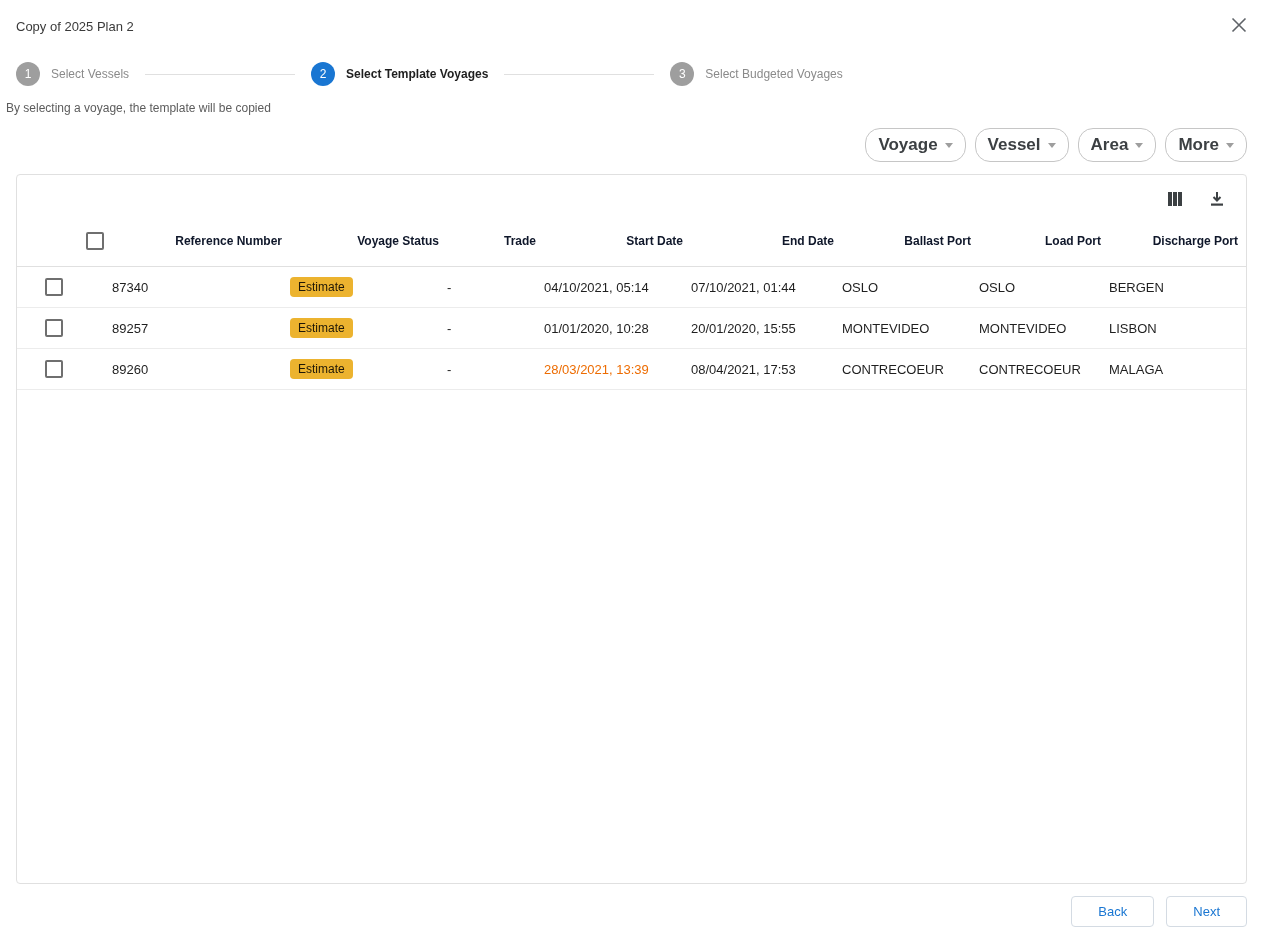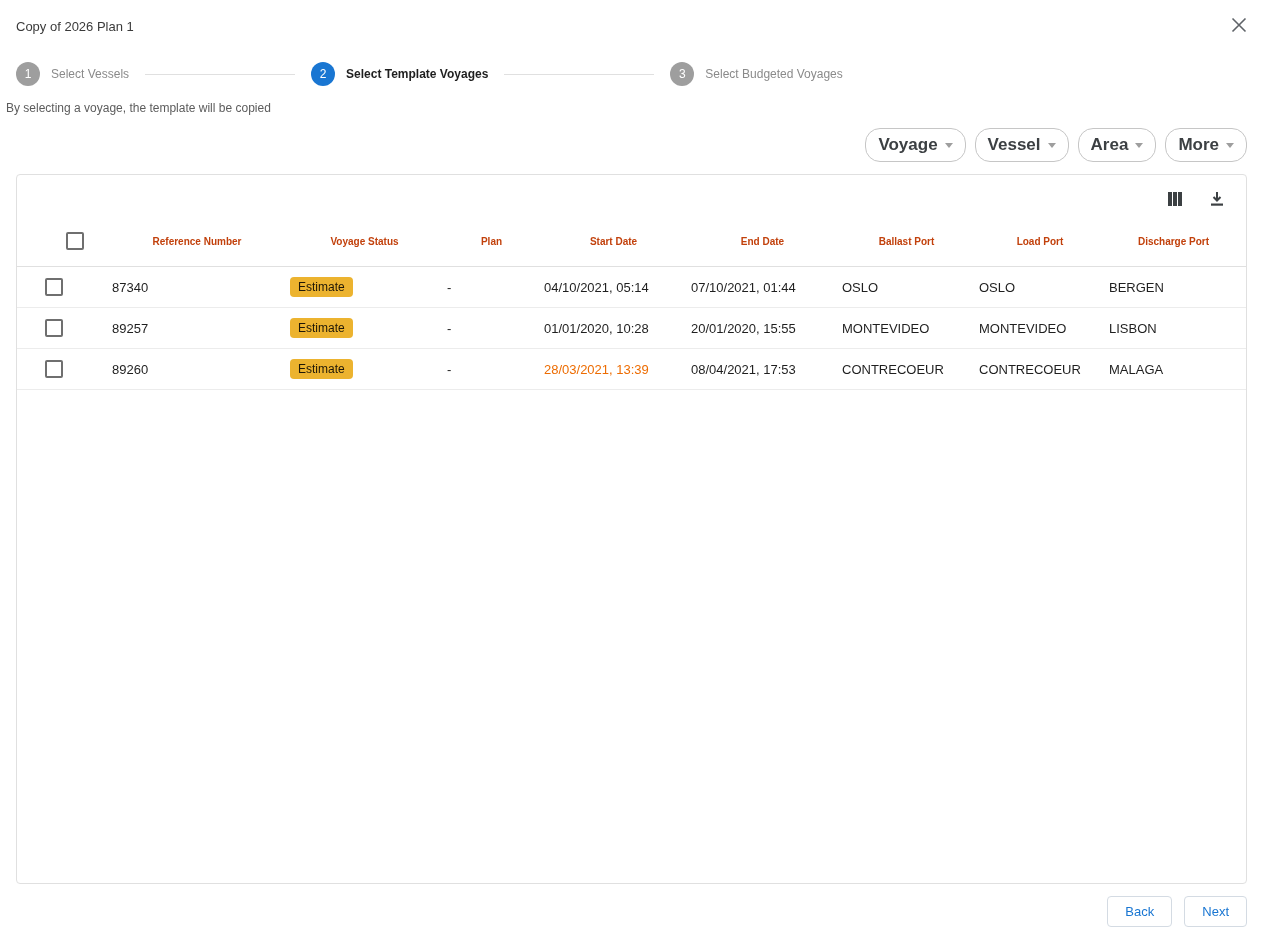--- a/index.html
+++ b/index.html
@@ -55,21 +55,21 @@
   
   .card {
     margin: 12px 16px 0; border: 1px solid #e0e0e0; border-radius: 4px;
     flex: 1; display: flex; flex-direction: column; overflow: hidden; background: #fff;
   }
   .card-toolbar { display: flex; justify-content: flex-end; gap: 24px; padding: 15px 20px 8px; }
   .tool-icon { cursor: pointer; color: #3c4043; display: flex; align-items: center; }
 
   table { width: 100%; border-collapse: collapse; table-layout: fixed; }
   th {
-    text-align: center; font-size: 10px; font-weight: 700; color: #c2410c;
+    text-align: right; font-size: 12px; font-weight: 700; color: #0f172a;
     padding: 16px 8px 16px 0; white-space: nowrap;
   }
   td {
     font-size: 13px; color: #1f1f1f; padding: 0 8px 0 0;
     height: 41px; border-bottom: 1px solid #ececec; white-space: nowrap;
   }
   thead tr { border-bottom: 1px solid #e0e0e0; }
   .cb-col { padding-left: 28px !important; }
   .checkbox {
     display: inline-block; width: 18px; height: 18px;
@@ -82,28 +82,28 @@
     padding: 3px 8px; border-radius: 4px; line-height: 1.2;
   }
   td.warn { color: var(--warning, #ed6c02); }
 
   
   .footer { display: flex; justify-content: flex-end; gap: 12px; padding: 12px 16px 14px; }
   .btn {
     font-family: inherit; font-size: 13px; font-weight: 500;
     color: var(--accent, #1976d2); background: #fff;
     border: 1px solid #d4dbe3; border-radius: 4px;
-    padding: 7px 17px; cursor: pointer;
+    padding: 7px 26px; cursor: pointer;
   }
 </style>
 </head>
 <body>
 
 <div class="modal-header">
-  <div class="subtitle">Copy of 2026 Plan 1</div>
+  <div class="subtitle">Copy of 2025 Plan 2</div>
   <div class="close-btn">
     <svg width="16" height="16" viewBox="0 0 16 16">
       <path d="M1.5 1.5 L14.5 14.5 M14.5 1.5 L1.5 14.5" stroke="currentColor" stroke-width="1.6" fill="none"></path>
     </svg>
   </div>
 </div>
 
 <div class="stepper">
     <div class="step">
       <span class="step-circle">1</span>
@@ -171,21 +171,21 @@
         <col style="width:130px">
         <col>
     </colgroup>
     <thead>
       <tr>
         <th class="cb-col">
           <span class="checkbox"></span>
         </th>
       <th>Reference Number</th>
           <th>Voyage Status</th>
-          <th>Plan</th>
+          <th>Trade</th>
           <th>Start Date</th>
           <th>End Date</th>
           <th>Ballast Port</th>
           <th>Load Port</th>
           <th>Discharge Port</th>
         </tr>
     </thead>
     <tbody>
         <tr>
           <td class="cb-col"><span class="checkbox"></span></td>

